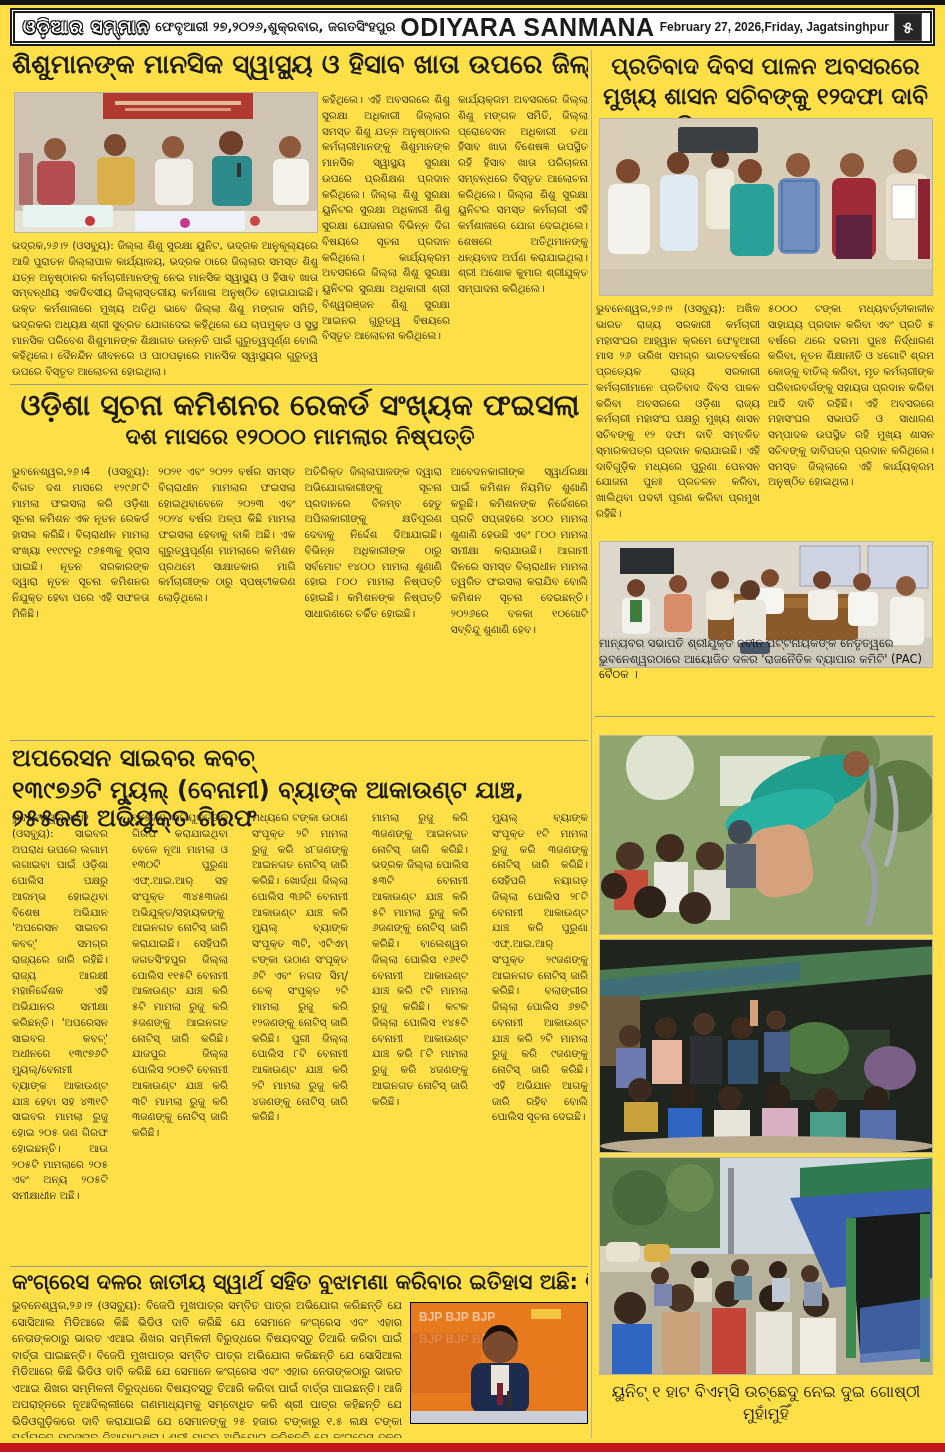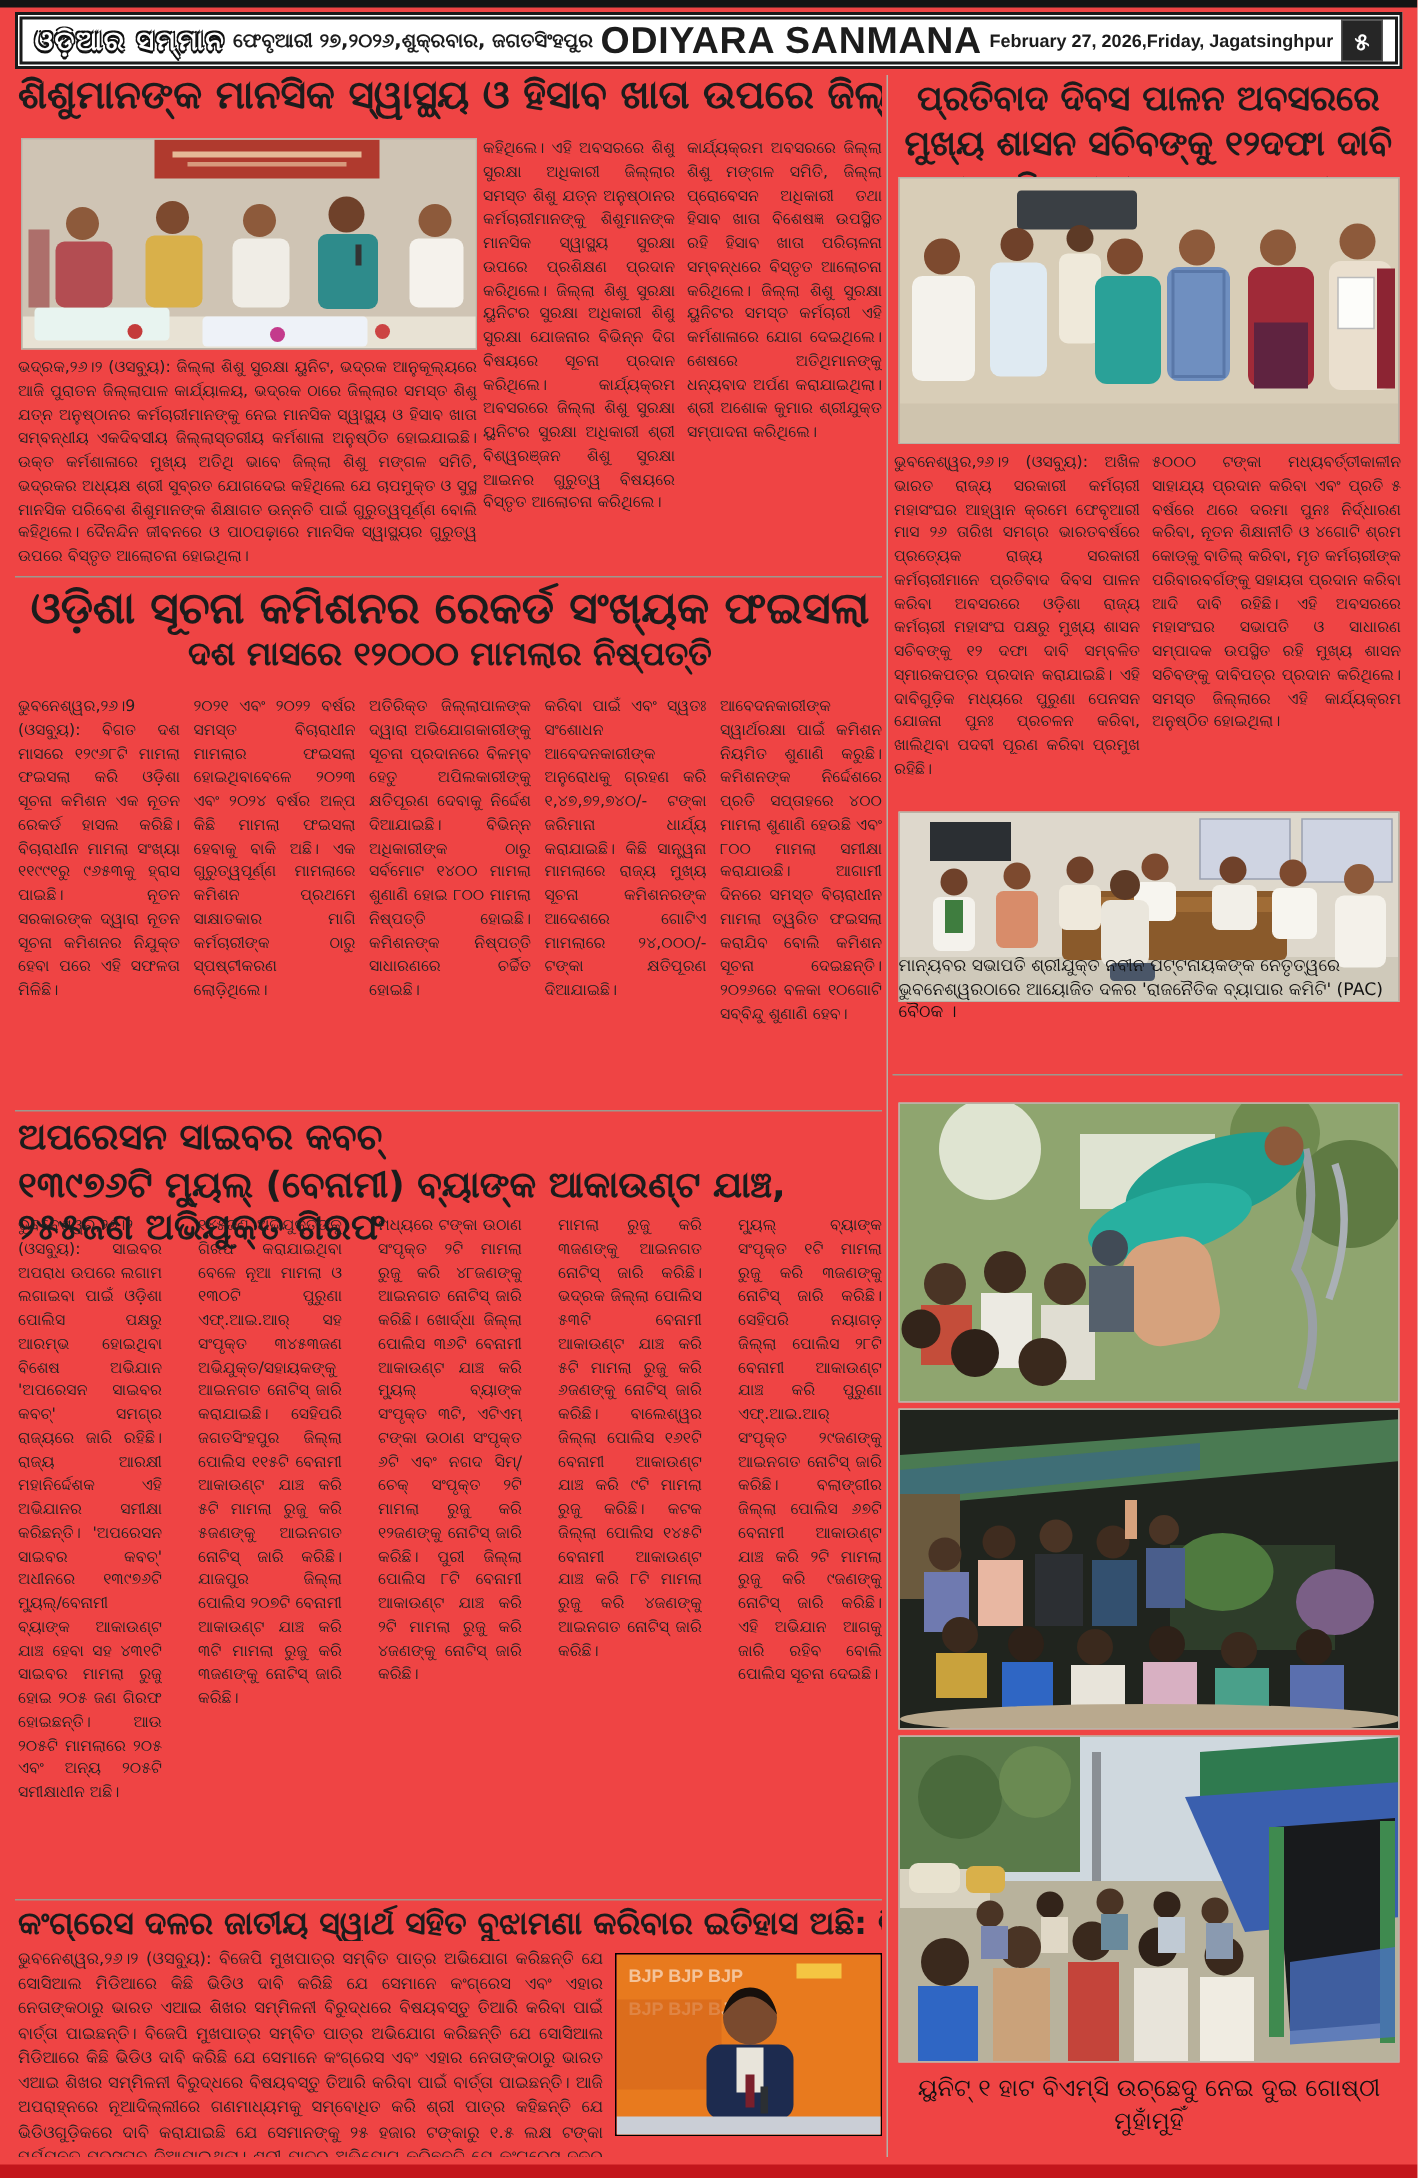--- a/index.html
+++ b/index.html
@@ -1,19 +1,19 @@
 <!DOCTYPE html>
 <html><head>
 <meta charset="utf-8">
 <style>
   * { margin:0; padding:0; box-sizing:border-box; }
   html,body { background:#e8e8e4; }
   .page {
     position:relative; width:945px; height:1452px; margin:0 auto;
-    background:#ef4444; overflow:hidden;
+    background:#fde047; overflow:hidden;
     font-family:"DejaVu Sans", sans-serif; color:#1c1c1c;
   }
   .top-black-bar { position:absolute; left:0; top:0; width:945px; height:5px; background:#141414; }
   .masthead {
     position:absolute; left:10px; top:8px; width:925px; height:38px;
     border:5px double #1a1a1a; background:#fff;
     display:flex; align-items:center; justify-content:space-between; padding:0 8px;
   }
   .logo {
     font-weight:bold; font-size:18px; letter-spacing:1px; color:#fff;
@@ -123,24 +123,23 @@
   </div>
 
   <div class="body-txt" style="position:absolute; left:596px; top:301px; width:164px; height:232px;">ଭୁବନେଶ୍ୱର,୨୬।୨ (ଓସବ୍ୟୁ): ଅଖିଳ ଭାରତ ରାଜ୍ୟ ସରକାରୀ କର୍ମଚାରୀ ମହାସଂଘର ଆହ୍ୱାନ କ୍ରମେ ଫେବୃଆରୀ ମାସ ୨୬ ତାରିଖ ସମଗ୍ର ଭାରତବର୍ଷରେ ପ୍ରତ୍ୟେକ ରାଜ୍ୟ ସରକାରୀ କର୍ମଚାରୀମାନେ ପ୍ରତିବାଦ ଦିବସ ପାଳନ କରିବା ଅବସରରେ ଓଡ଼ିଶା ରାଜ୍ୟ କର୍ମଚାରୀ ମହାସଂଘ ପକ୍ଷରୁ ମୁଖ୍ୟ ଶାସନ ସଚିବଙ୍କୁ ୧୨ ଦଫା ଦାବି ସମ୍ବଳିତ ସ୍ମାରକପତ୍ର ପ୍ରଦାନ କରାଯାଇଛି। ଏହି ଦାବିଗୁଡ଼ିକ ମଧ୍ୟରେ ପୁରୁଣା ପେନସନ ଯୋଜନା ପୁନଃ ପ୍ରଚଳନ କରିବା, ଖାଲିଥିବା ପଦବୀ ପୂରଣ କରିବା ପ୍ରମୁଖ ରହିଛି।</div>
   <div class="body-txt" style="position:absolute; left:768px; top:301px; width:166px; height:232px;">୫୦୦୦ ଟଙ୍କା ମଧ୍ୟବର୍ତ୍ତୀକାଳୀନ ସାହାଯ୍ୟ ପ୍ରଦାନ କରିବା ଏବଂ ପ୍ରତି ୫ ବର୍ଷରେ ଥରେ ଦରମା ପୁନଃ ନିର୍ଦ୍ଧାରଣ କରିବା, ନୂତନ ଶିକ୍ଷାନୀତି ଓ ୪ଗୋଟି ଶ୍ରମ କୋଡ୍‌କୁ ବାତିଲ୍ କରିବା, ମୃତ କର୍ମଚାରୀଙ୍କ ପରିବାରବର୍ଗଙ୍କୁ ସହାୟତା ପ୍ରଦାନ କରିବା ଆଦି ଦାବି ରହିଛି। ଏହି ଅବସରରେ ମହାସଂଘର ସଭାପତି ଓ ସାଧାରଣ ସମ୍ପାଦକ ଉପସ୍ଥିତ ରହି ମୁଖ୍ୟ ଶାସନ ସଚିବଙ୍କୁ ଦାବିପତ୍ର ପ୍ରଦାନ କରିଥିଲେ। ସମସ୍ତ ଜିଲ୍ଲାରେ ଏହି କାର୍ଯ୍ୟକ୍ରମ ଅନୁଷ୍ଠିତ ହୋଇଥିଲା।</div>
 
   <div class="hrule" style="left:10px; top:384px; width:578px;"></div>
   <div class="headline3">ଓଡ଼ିଶା ସୂଚନା କମିଶନର ରେକର୍ଡ ସଂଖ୍ୟକ ଫଇସଲା</div>
   <div class="subhead3">ଦଶ ମାସରେ ୧୨୦୦୦ ମାମଲାର ନିଷ୍ପତ୍ତି</div>
 
   <div class="cols-row" style="position:absolute; left:12px; top:464px; width:576px; height:272px;">
-    <div class="body-txt">ଭୁବନେଶ୍ୱର,୨୬।9 (ଓସବ୍ୟୁ): ବିଗତ ଦଶ ମାସରେ ୧୨୯୬୮ଟି ମାମଲା ଫଇସଲା କରି ଓଡ଼ିଶା ସୂଚନା କମିଶନ ଏକ ନୂତନ ରେକର୍ଡ ହାସଲ କରିଛି। ବିଚାରାଧୀନ ମାମଲା ସଂଖ୍ୟା ୧୧୯୯୧ରୁ ୯୬୫୩କୁ ହ୍ରାସ ପାଇଛି। ନୂତନ ସରକାରଙ୍କ ଦ୍ୱାରା ନୂତନ ସୂଚନା କମିଶନର ନିଯୁକ୍ତ ହେବା ପରେ ଏହି ସଫଳତା ମିଳିଛି।</div>
+    <div class="body-txt">ଭୁବନେଶ୍ୱର,୨୬।4 (ଓସବ୍ୟୁ): ବିଗତ ଦଶ ମାସରେ ୧୨୯୬୮ଟି ମାମଲା ଫଇସଲା କରି ଓଡ଼ିଶା ସୂଚନା କମିଶନ ଏକ ନୂତନ ରେକର୍ଡ ହାସଲ କରିଛି। ବିଚାରାଧୀନ ମାମଲା ସଂଖ୍ୟା ୧୧୯୯୧ରୁ ୯୬୫୩କୁ ହ୍ରାସ ପାଇଛି। ନୂତନ ସରକାରଙ୍କ ଦ୍ୱାରା ନୂତନ ସୂଚନା କମିଶନର ନିଯୁକ୍ତ ହେବା ପରେ ଏହି ସଫଳତା ମିଳିଛି।</div>
     <div class="body-txt">୨୦୨୧ ଏବଂ ୨୦୨୨ ବର୍ଷର ସମସ୍ତ ବିଚାରାଧୀନ ମାମଲାର ଫଇସଲା ହୋଇଥିବାବେଳେ ୨୦୨୩ ଏବଂ ୨୦୨୪ ବର୍ଷର ଅଳ୍ପ କିଛି ମାମଲା ଫଇସଲା ହେବାକୁ ବାକି ଅଛି। ଏକ ଗୁରୁତ୍ୱପୂର୍ଣ୍ଣ ମାମଲାରେ କମିଶନ ପ୍ରଥମେ ସାକ୍ଷାତକାର ମାଗି କର୍ମଚାରୀଙ୍କ ଠାରୁ ସ୍ପଷ୍ଟୀକରଣ ଲୋଡ଼ିଥିଲେ।</div>
     <div class="body-txt">ଅତିରିକ୍ତ ଜିଲ୍ଲାପାଳଙ୍କ ଦ୍ୱାରା ଅଭିଯୋଗକାରୀଙ୍କୁ ସୂଚନା ପ୍ରଦାନରେ ବିଳମ୍ବ ହେତୁ ଅପିଲକାରୀଙ୍କୁ କ୍ଷତିପୂରଣ ଦେବାକୁ ନିର୍ଦ୍ଦେଶ ଦିଆଯାଇଛି। ବିଭିନ୍ନ ଅଧିକାରୀଙ୍କ ଠାରୁ ସର୍ବମୋଟ ୧୪୦୦ ମାମଲା ଶୁଣାଣି ହୋଇ ୮୦୦ ମାମଲା ନିଷ୍ପତ୍ତି ହୋଇଛି। କମିଶନଙ୍କ ନିଷ୍ପତ୍ତି ସାଧାରଣରେ ଚର୍ଚ୍ଚିତ ହୋଇଛି।</div>
-    <div class="body-txt">କରିବା ପାଇଁ ଏବଂ ସ୍ୱତଃ ସଂଶୋଧନ ଆବେଦନକାରୀଙ୍କ ଅନୁରୋଧକୁ ଗ୍ରହଣ କରି ୧,୪୭,୭୨,୭୪୦/- ଟଙ୍କା ଜରିମାନା ଧାର୍ଯ୍ୟ କରାଯାଇଛି। କିଛି ସାନ୍ତ୍ୱନା ମାମଲାରେ ରାଜ୍ୟ ମୁଖ୍ୟ ସୂଚନା କମିଶନରଙ୍କ ଆଦେଶରେ ଗୋଟିଏ ମାମଲାରେ ୨୪,୦୦୦/- ଟଙ୍କା କ୍ଷତିପୂରଣ ଦିଆଯାଇଛି।</div>
     <div class="body-txt">ଆବେଦନକାରୀଙ୍କ ସ୍ୱାର୍ଥରକ୍ଷା ପାଇଁ କମିଶନ ନିୟମିତ ଶୁଣାଣି କରୁଛି। କମିଶନଙ୍କ ନିର୍ଦ୍ଦେଶରେ ପ୍ରତି ସପ୍ତାହରେ ୪୦୦ ମାମଲା ଶୁଣାଣି ହେଉଛି ଏବଂ ୮୦୦ ମାମଲା ସମୀକ୍ଷା କରାଯାଉଛି। ଆଗାମୀ ଦିନରେ ସମସ୍ତ ବିଚାରାଧୀନ ମାମଲା ତ୍ୱରିତ ଫଇସଲା କରାଯିବ ବୋଲି କମିଶନ ସୂଚନା ଦେଇଛନ୍ତି। ୨୦୨୬ରେ ବଳକା ୧୦ଗୋଟି ସବ୍‌ବିନ୍ଦୁ ଶୁଣାଣି ହେବ।</div>
   </div>
 
   <div class="photo" style="left:599px; top:541px; width:334px; height:127px;">
     <svg width="334" height="127" viewBox="0 0 334 127">
       <rect width="334" height="127" fill="#ded8cc"></rect>
       <rect x="200" y="4" width="60" height="40" fill="#cfd4e2" stroke="#9aa0b0"></rect>
       <rect x="268" y="4" width="60" height="42" fill="#cfd4e2" stroke="#9aa0b0"></rect>
       <rect x="20" y="6" width="54" height="26" fill="#2b2f33"></rect>
       <rect x="0" y="96" width="334" height="31" fill="#cfc9ba"></rect>

